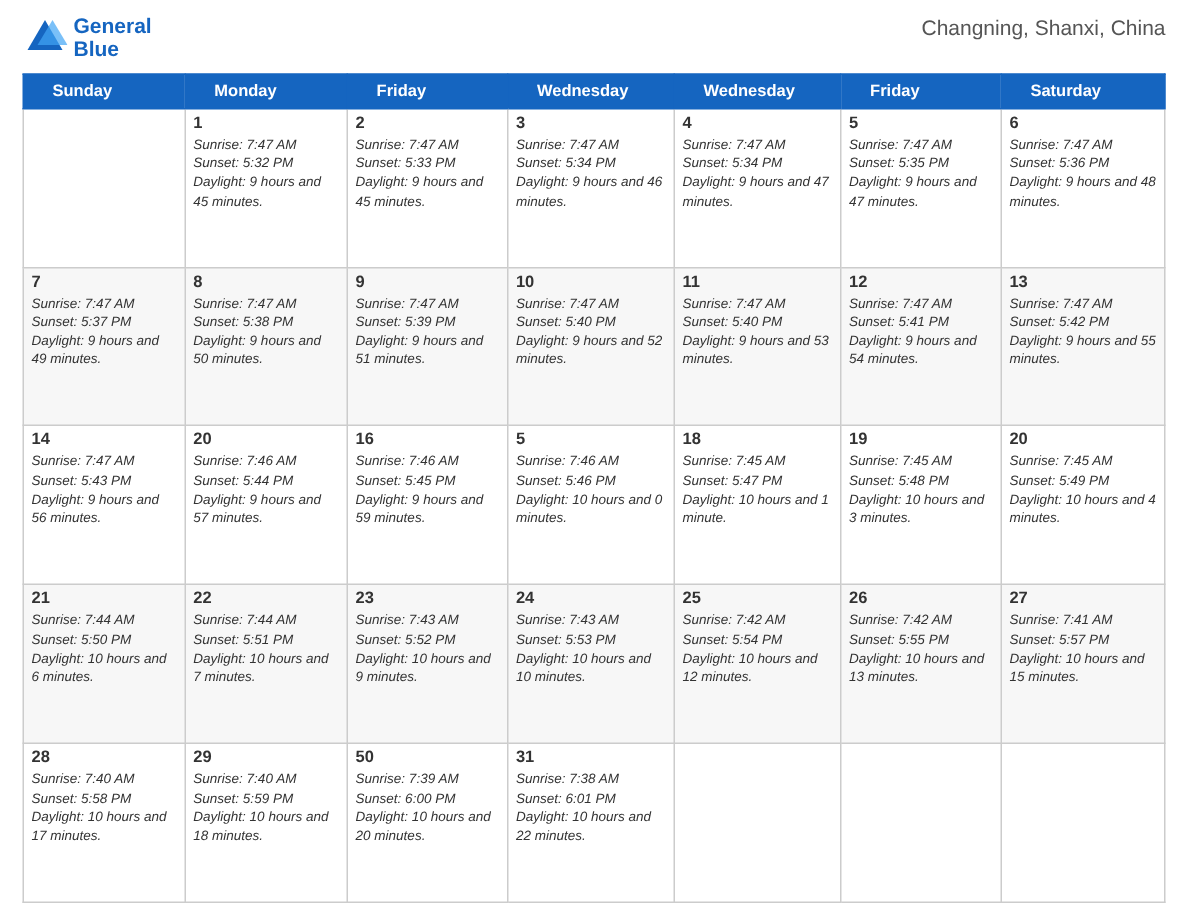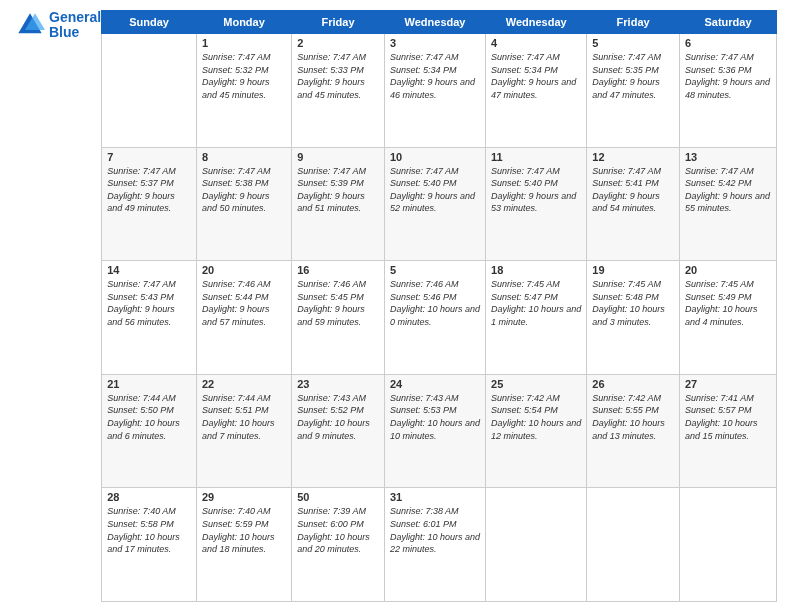--- a/index.html
+++ b/index.html
@@ -8,21 +8,21 @@
       height: 612px;
       font-family: Arial, sans-serif;
       background: #fff;
       overflow: hidden;
     }
     .page {
       width: 792px;
       height: 612px;
       padding: 10px 15px;
       display: flex;
-      flex-direction: row;
+      flex-direction: column;
     }
     .header {
       display: flex;
       justify-content: space-between;
       align-items: flex-start;
       margin-bottom: 8px;
     }
     .logo {
       display: flex;
       align-items: center;
@@ -55,22 +55,22 @@
     .calendar {
       flex: 1;
       border: 1px solid #ccc;
       border-collapse: collapse;
       width: 100%;
       font-size: 9.5px;
     }
     .calendar th {
       background-color: #1565c0;
       color: #fff;
-      text-align: center;
-      padding: 5px 6px;
+      text-align: left;
+      padding: 5px 19px;
       font-size: 11px;
       font-weight: bold;
       border: 1px solid #1565c0;
     }
     .calendar td {
       border: 1px solid #ccc;
       vertical-align: top;
       padding: 3px 5px;
       width: 113px;
       height: 90px;
@@ -104,20 +104,21 @@
       <svg class="logo-icon" viewBox="0 0 36 36">
         <polygon points="18,4 32,28 4,28" fill="#1565c0"></polygon>
         <polygon points="24,4 36,24 12,24" fill="#42a5f5" opacity="0.7"></polygon>
       </svg>
       <div class="logo-text">
         <div><span class="logo-blue">General</span></div>
         <div><span class="logo-blue">Blue</span></div>
       </div>
     </div>
     <div class="title-area">
+      <div class="subtitle">Changning, Shanxi, China</div>
     </div>
   </div>
 
   <table class="calendar">
     <thead>
       <tr>
       <th>Sunday</th>
           <th>Monday</th>
           <th>Friday</th>
           <th>Wednesday</th>

